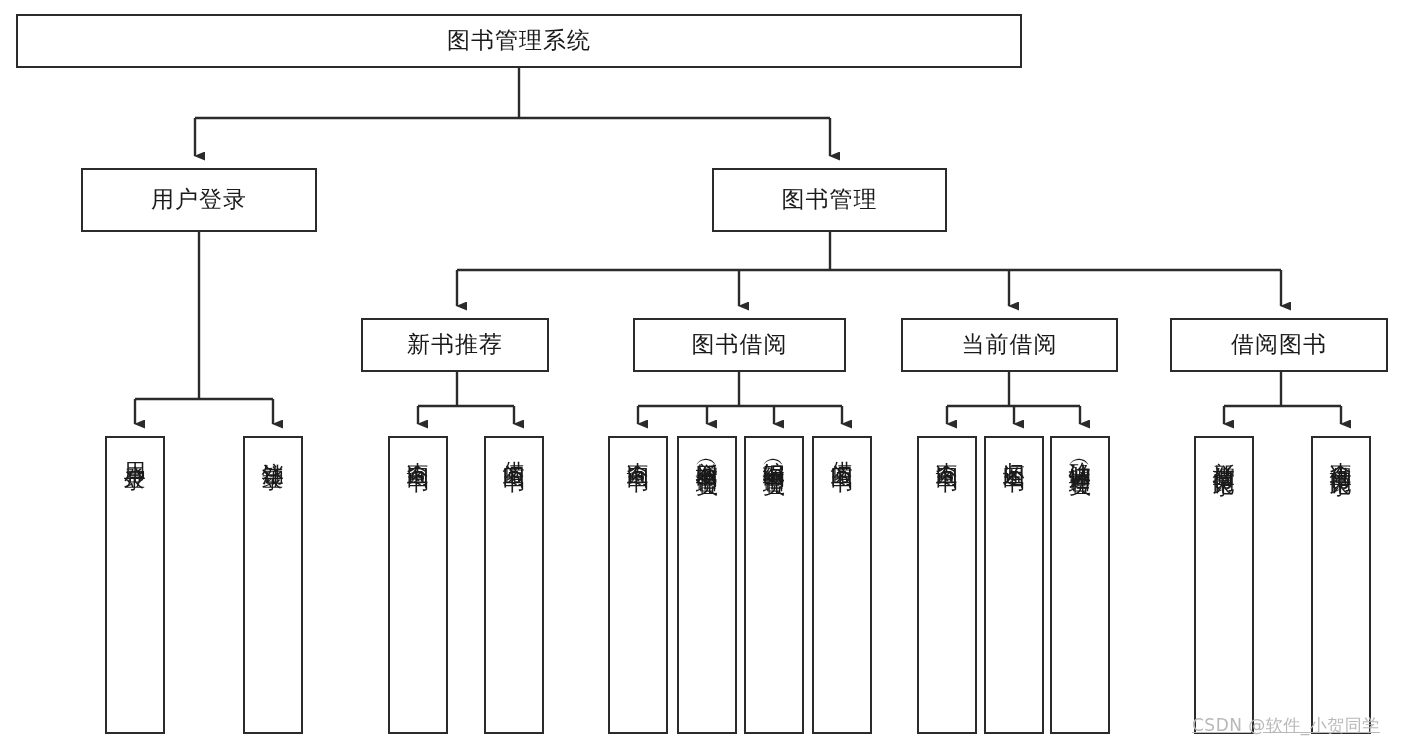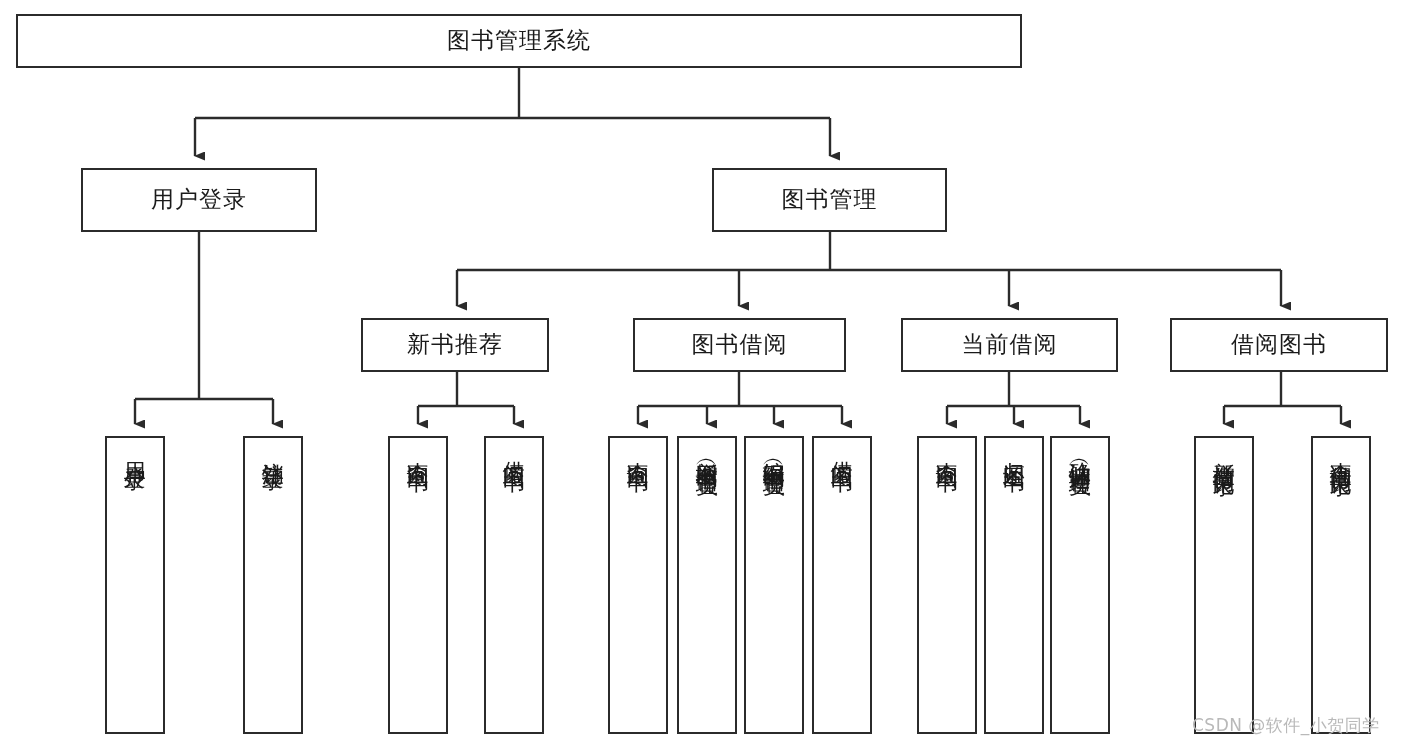--- a/index.html
+++ b/index.html
@@ -62,20 +62,21 @@
   }
   #watermark {
     position: absolute;
     left: 1192px;
     top: 714px;
     font-size: 17px;
     color: #b9b9b9;
     white-space: nowrap;
     letter-spacing: 0.5px;
     font-family: "DejaVu Sans", "Liberation Sans", sans-serif;
+    text-decoration: underline;
   }
 </style>
 </head>
 <body>
 
 <div id="diagram-root" style="background: rgb(255, 255, 255);">
 
   <svg class="connectors" viewBox="0 0 1405 747" xmlns="http://www.w3.org/2000/svg">
     <defs>
       <marker id="arrowhead" markerWidth="9" markerHeight="11" refX="4.5" refY="10" orient="auto" markerUnits="userSpaceOnUse">

